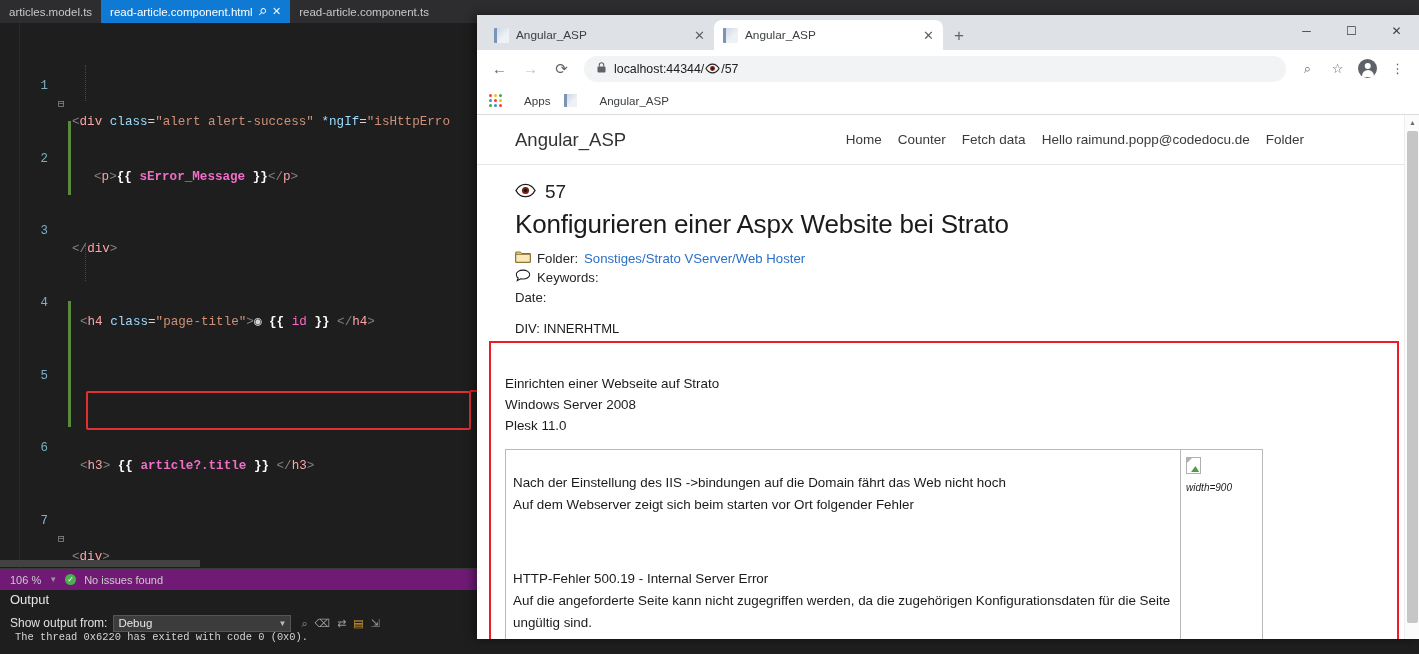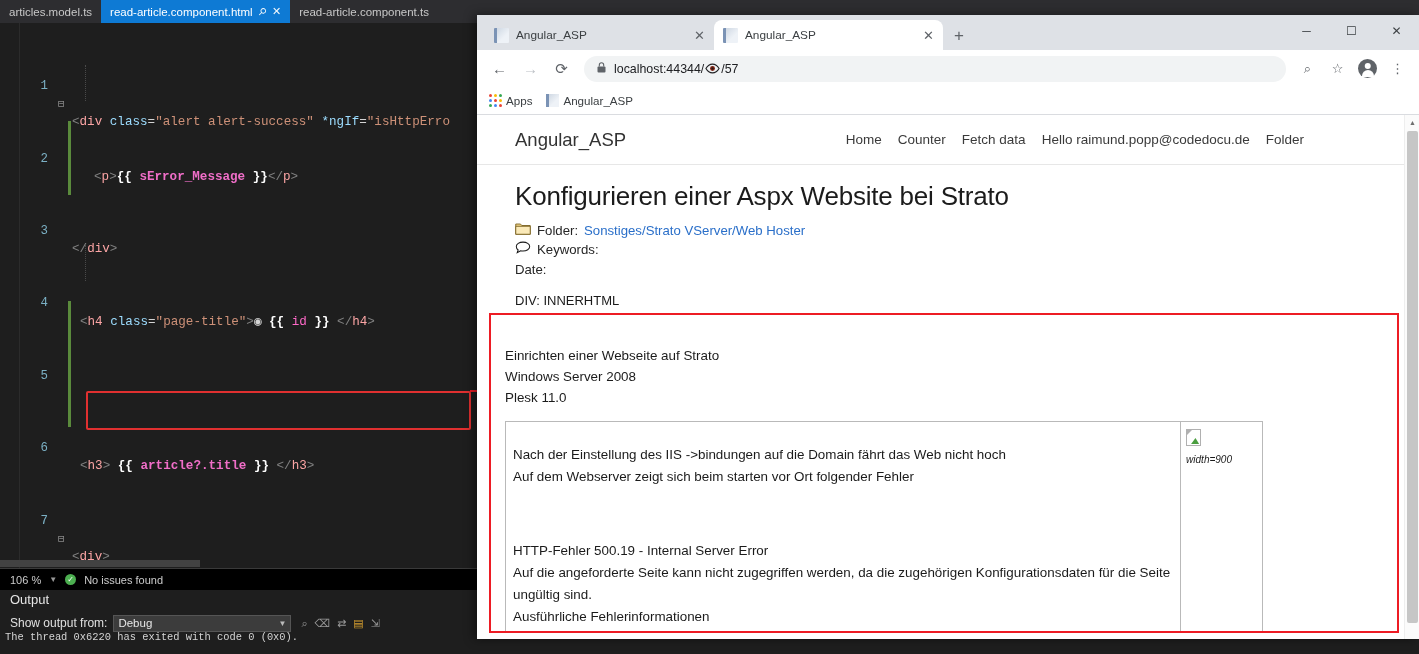--- a/index.html
+++ b/index.html
@@ -69,21 +69,21 @@
   
   .code-hl {
     position: absolute; left: 86px; top: 368px; width: 385px; height: 39px;
     border: 2px solid #e03030; border-radius: 2px; pointer-events: none;
   }
   .arrow-wrap { position: absolute; left: 470px; top: 385px; width: 56px; height: 12px; }
 
   
   .vs-status {
     position: absolute; left: 0; top: 568px; width: 478px; height: 22px;
-    background: #000000; border-top: 1px solid #3a3a3a;
+    background: #701a75; border-top: 1px solid #3a3a3a;
     display: flex; align-items: center; gap: 8px; padding-left: 10px;
     font-size: 11px; color: #cccccc;
   }
   .vs-status .caret { font-size: 8px; color: #999; }
   .ok-dot {
     display:inline-block; width: 11px; height: 11px; border-radius: 50%;
     background: #4caf50; color:#fff; font-size: 8px; line-height: 11px;
     text-align: center;
   }
   .vs-output-title {
@@ -101,21 +101,21 @@
     padding: 0 4px; min-width: 178px; position: relative;
     display: flex; align-items: center; justify-content: space-between;
   }
   .out-combo .cv { }
   .out-combo .ca { font-size: 8px; color: #bbb; }
   .out-icons { display: flex; gap: 7px; margin-left: 4px; color: #9a9a9a; font-size: 11px; }
   .out-icons .hot { color: #d8a030; }
   .vs-output-body {
     position: absolute; left: 0; top: 632px; width: 478px; height: 22px;
     font-family: "Liberation Mono", monospace; font-size: 10.4px;
-    line-height: 11.2px; color: #d4d4d4; padding-left: 5px;
+    line-height: 11.2px; color: #d4d4d4; padding-left: 15px;
   }
   .vs-scroll-h {
     position: absolute; left: 0; top: 560px; width: 478px; height: 7px;
     background: #1e1e1e;
   }
   .vs-scroll-h i { display:block; height: 7px; width: 200px; background: #424242; }
 
   
   .chrome {
     position: absolute; left: 477px; top: 15px; width: 942px; height: 624px;
@@ -175,21 +175,21 @@
   .avatar::before { content:""; position:absolute; left:50%; top:3.5px; transform:translateX(-50%);
     width:6.5px; height:6.5px; border-radius:50%; background:#fff; }
   .avatar::after { content:""; position:absolute; left:50%; bottom:1.5px; transform:translateX(-50%);
     width:12px; height:6.5px; border-radius:6px 6px 0 0; background:#fff; }
 
   .ch-bookmarks {
     height: 28px; background: #ffffff; display: flex; align-items: center;
     gap: 14px; padding: 0 12px; font-size: 11.6px; color: #3c4043;
     border-bottom: 1px solid #dadce0;
   }
-  .bm { display: flex; align-items: flex-end; gap: 4px; }
+  .bm { display: flex; align-items: flex-end; gap: 22px; }
   .apps-grid { display: grid; grid-template-columns: repeat(3,3px);
                grid-template-rows: repeat(3,3px); gap: 2px; }
   .apps-grid i { display:block; width:3px; height:3px; border-radius:50%; }
   .bm-fav { width: 13px; height: 13px;
     background: linear-gradient(135deg,#cfd8e3 0%,#eef2f7 60%);
     border-left: 3px solid #7b93b5; }
 
   .ch-viewport {
     position: relative; height: 100%; background: #fff; overflow: hidden;
   }
@@ -482,20 +482,30 @@
             <a href="#">Home</a>
             <a href="#">Counter</a>
             <a href="#">Fetch data</a>
             <a href="#">Hello raimund.popp@codedocu.de</a>
             <a href="#">Folder</a>
           </div>
         </div>
 
         <div class="article">
 
+          <div class="views">
+            <span>
+              <svg width="21" height="15" viewBox="0 0 22 15">
+                <path d="M1 7.5C3.6 2.8 7 1 11 1s7.4 1.8 10 6.5C18.4 12.2 15 14 11 14S3.6 12.2 1 7.5z" fill="none" stroke="#1a1a1a" stroke-width="1.4"></path>
+                <circle cx="11" cy="7.5" r="3.7" fill="#7a1f0f"></circle>
+                <circle cx="11" cy="7.5" r="1.6" fill="#111"></circle>
+              </svg>
+            </span>
+            <span class="cnt">57</span>
+          </div>
 
           <h1 class="art-title">Konfigurieren einer Aspx Website bei Strato</h1>
 
           <div class="meta-row">
             <span>
               <svg width="16" height="13" viewBox="0 0 17 14">
                 <path d="M.7 2.2h5.1l1.4 1.6h9.1v9.4H.7z" fill="#f7d98b" stroke="#7c6425" stroke-width="1"></path>
                 <path d="M.7 4.6h15.6v8.6H.7z" fill="#fae9b8" stroke="#7c6425" stroke-width="1"></path>
               </svg>
             </span>

